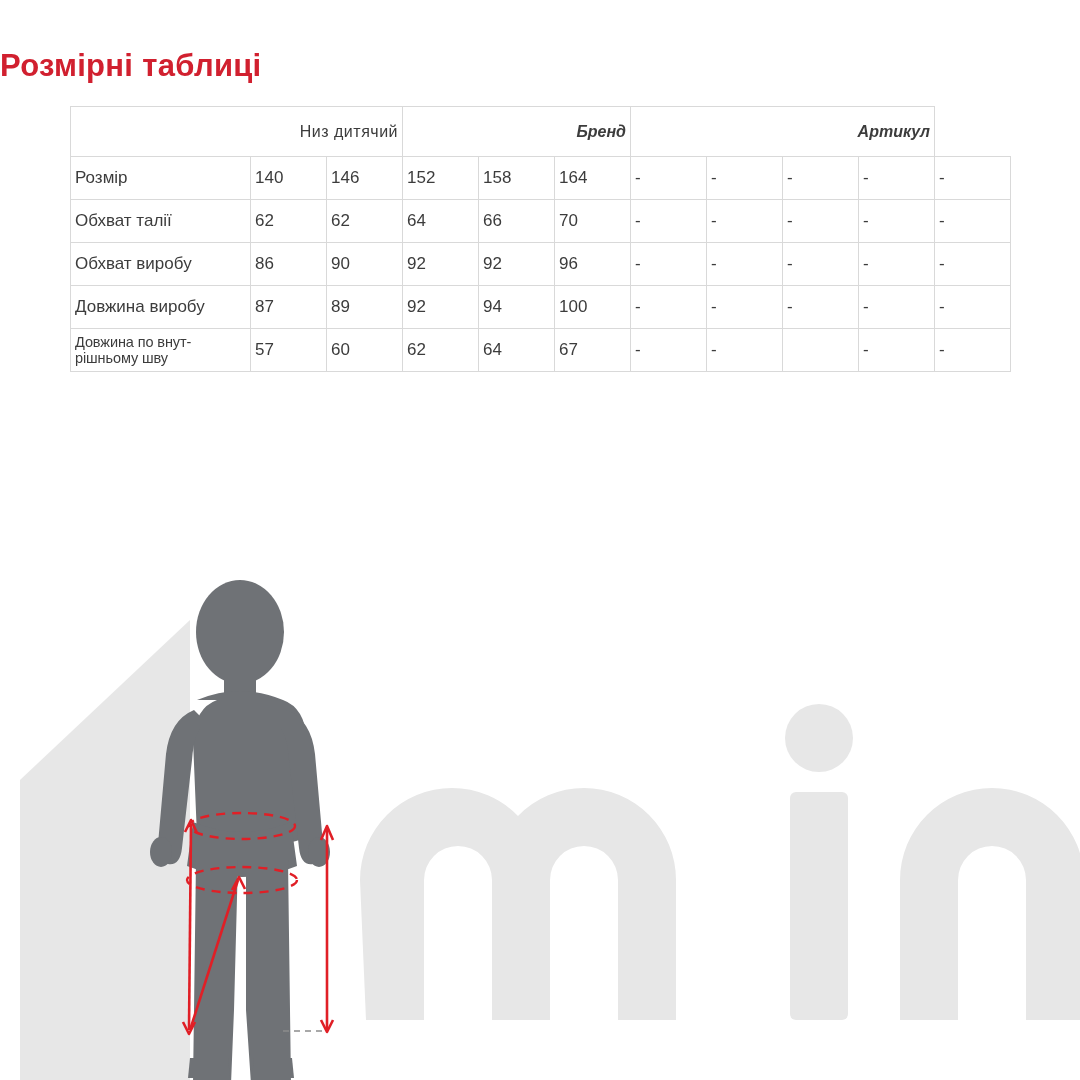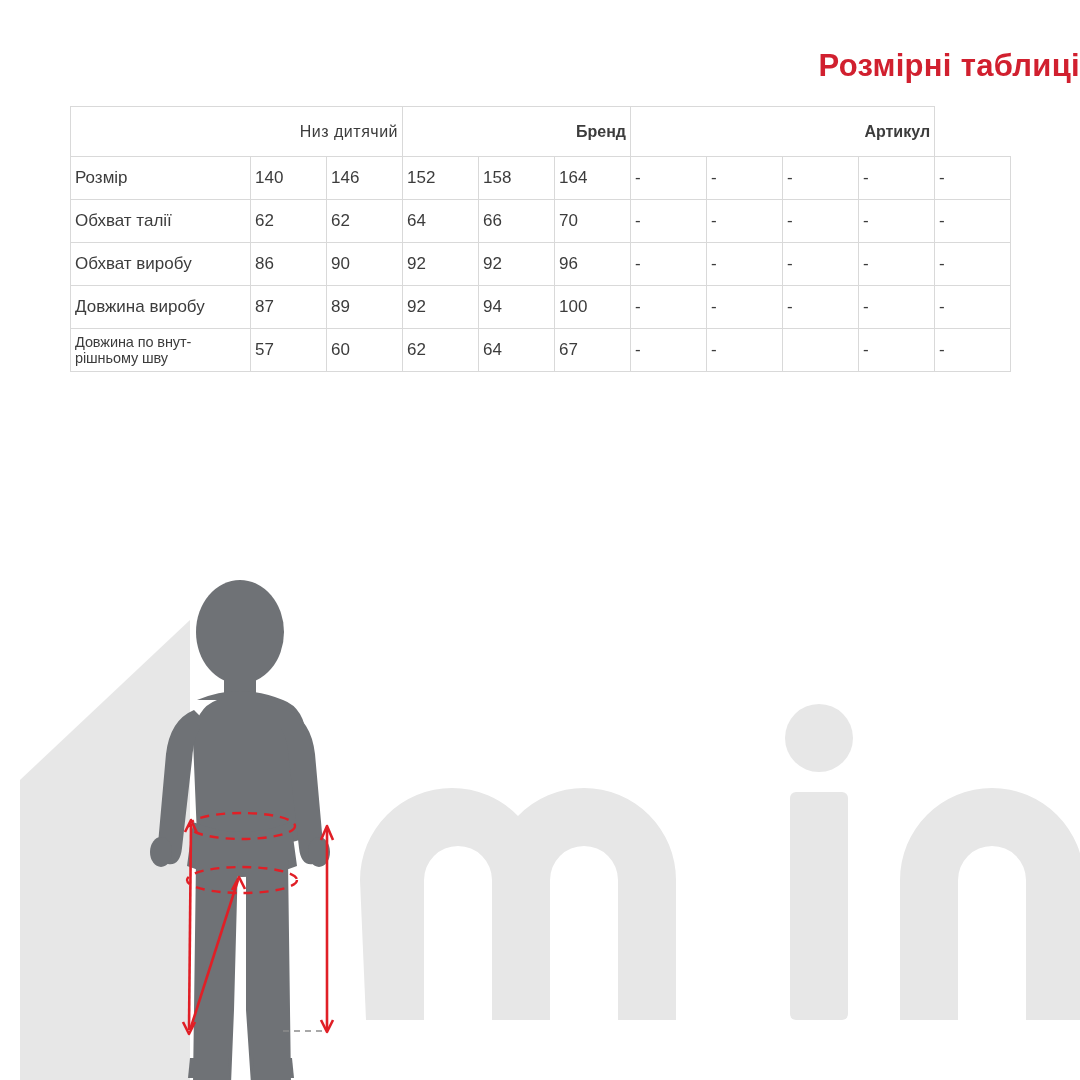--- a/index.html
+++ b/index.html
@@ -11,21 +11,21 @@
     height: 1080px;
     background: #ffffff;
     font-family: "Liberation Sans", sans-serif;
     color: #333333;
     position: relative;
     overflow: hidden;
   }
 
   
   .page-title {
-    text-align: right;
+    text-align: left;
     color: #d1202f;
     font-size: 31px;
     font-weight: 700;
     letter-spacing: 0.3px;
     margin: 48px 0 22px 0;
   }
 
   
   .table-wrap {
     width: 940px;
@@ -51,20 +51,21 @@
     padding-left: 16px;
     font-size: 16px;
   }
   td.head-muted {
     color: #9a9a9a;
     letter-spacing: 0.5px;
   }
   td.head-dark {
     color: #3c3c3c;
     font-weight: 700;
+    font-style: italic;
   }
   td.row-label {
     text-align: left;
     padding-left: 14px;
     font-size: 16.5px;
     color: #3c3c3c;
     line-height: 1.12;
   }
   td.row-label.two-line {
     font-size: 14.5px;

